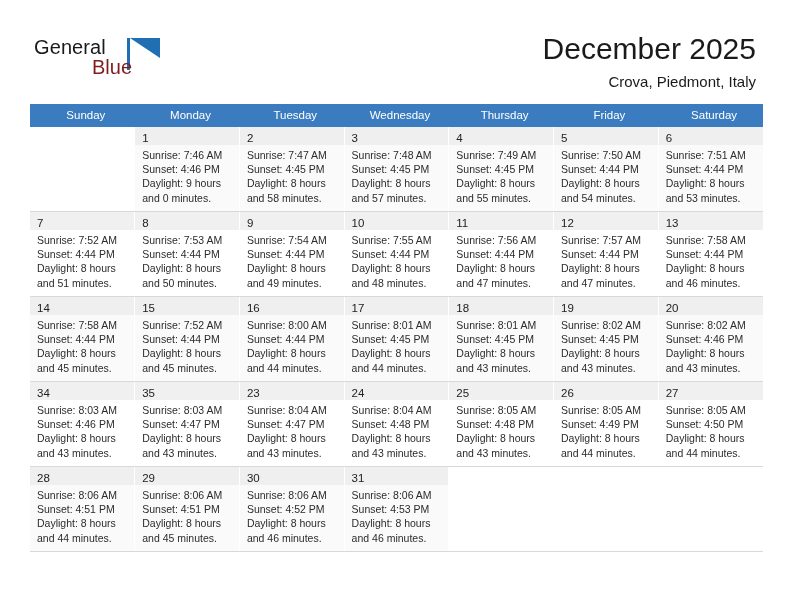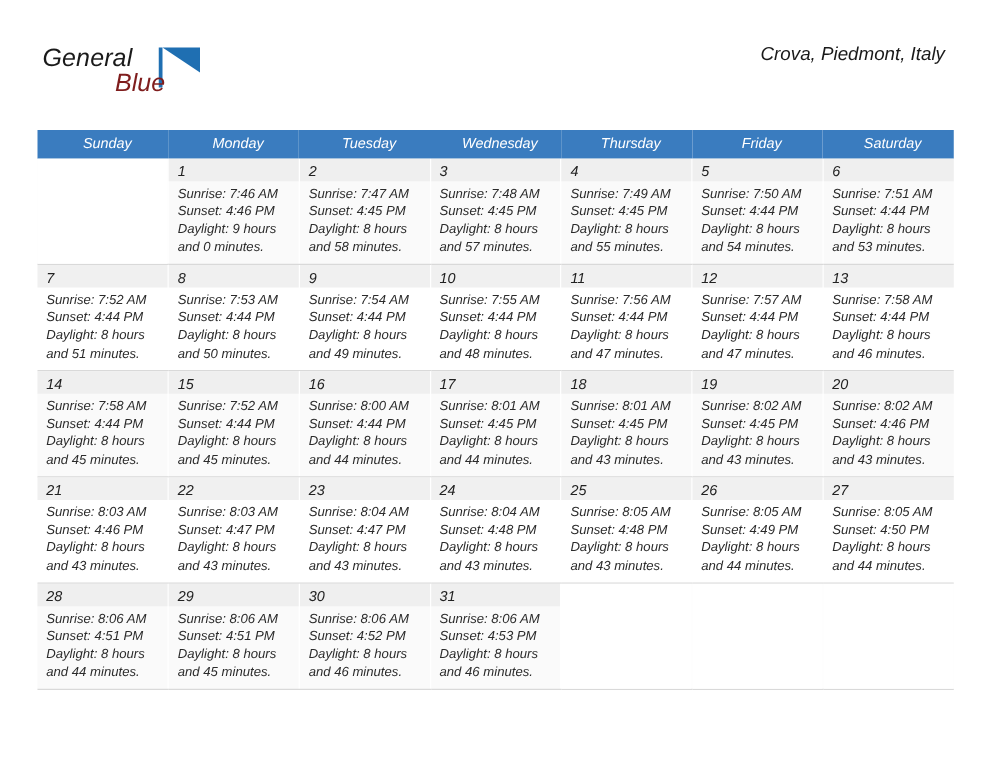--- a/index.html
+++ b/index.html
@@ -12,21 +12,20 @@
     height: 612px;
     font-family: "Liberation Sans", sans-serif;
     color: #333333;
     overflow: hidden;
   }
   .page {
     position: relative;
     width: 792px;
     height: 612px;
     box-sizing: border-box;
-    font-style: italic;
   }
 
   
   .header {
     position: absolute;
     left: 0;
     top: 0;
     width: 792px;
     height: 100px;
   }
@@ -164,20 +163,21 @@
   <div class="header">
 
     <div class="brand">
       <span class="brand-general">General</span>
       <span class="brand-tick"></span>
       <span class="brand-flag"></span>
       <span class="brand-blue">Blue</span>
     </div>
 
     <div class="title-wrap">
+      <div class="month-title">December 2025</div>
       <div class="location">Crova, Piedmont, Italy</div>
     </div>
 
   </div>
 
   <table class="calendar">
     <thead>
       <tr>
         <th>Sunday</th>
         <th>Monday</th>
@@ -422,32 +422,32 @@
                 <div class="line">Sunset: 4:46 PM</div>
                 <div class="line">Daylight: 8 hours</div>
                 <div class="line">and 43 minutes.</div>
               </div>
             </div>
           </td>
         </tr>
         <tr>
           <td>
             <div class="cell filled">
-              <div class="daynum-bar"><span class="daynum">21</span></div>
+              <div class="daynum-bar"><span class="daynum">34</span></div>
               <div class="lines">
                 <div class="line">Sunrise: 8:03 AM</div>
                 <div class="line">Sunset: 4:46 PM</div>
                 <div class="line">Daylight: 8 hours</div>
                 <div class="line">and 43 minutes.</div>
               </div>
             </div>
           </td>
           <td>
             <div class="cell filled">
-              <div class="daynum-bar"><span class="daynum">22</span></div>
+              <div class="daynum-bar"><span class="daynum">35</span></div>
               <div class="lines">
                 <div class="line">Sunrise: 8:03 AM</div>
                 <div class="line">Sunset: 4:47 PM</div>
                 <div class="line">Daylight: 8 hours</div>
                 <div class="line">and 43 minutes.</div>
               </div>
             </div>
           </td>
           <td>
             <div class="cell filled">

